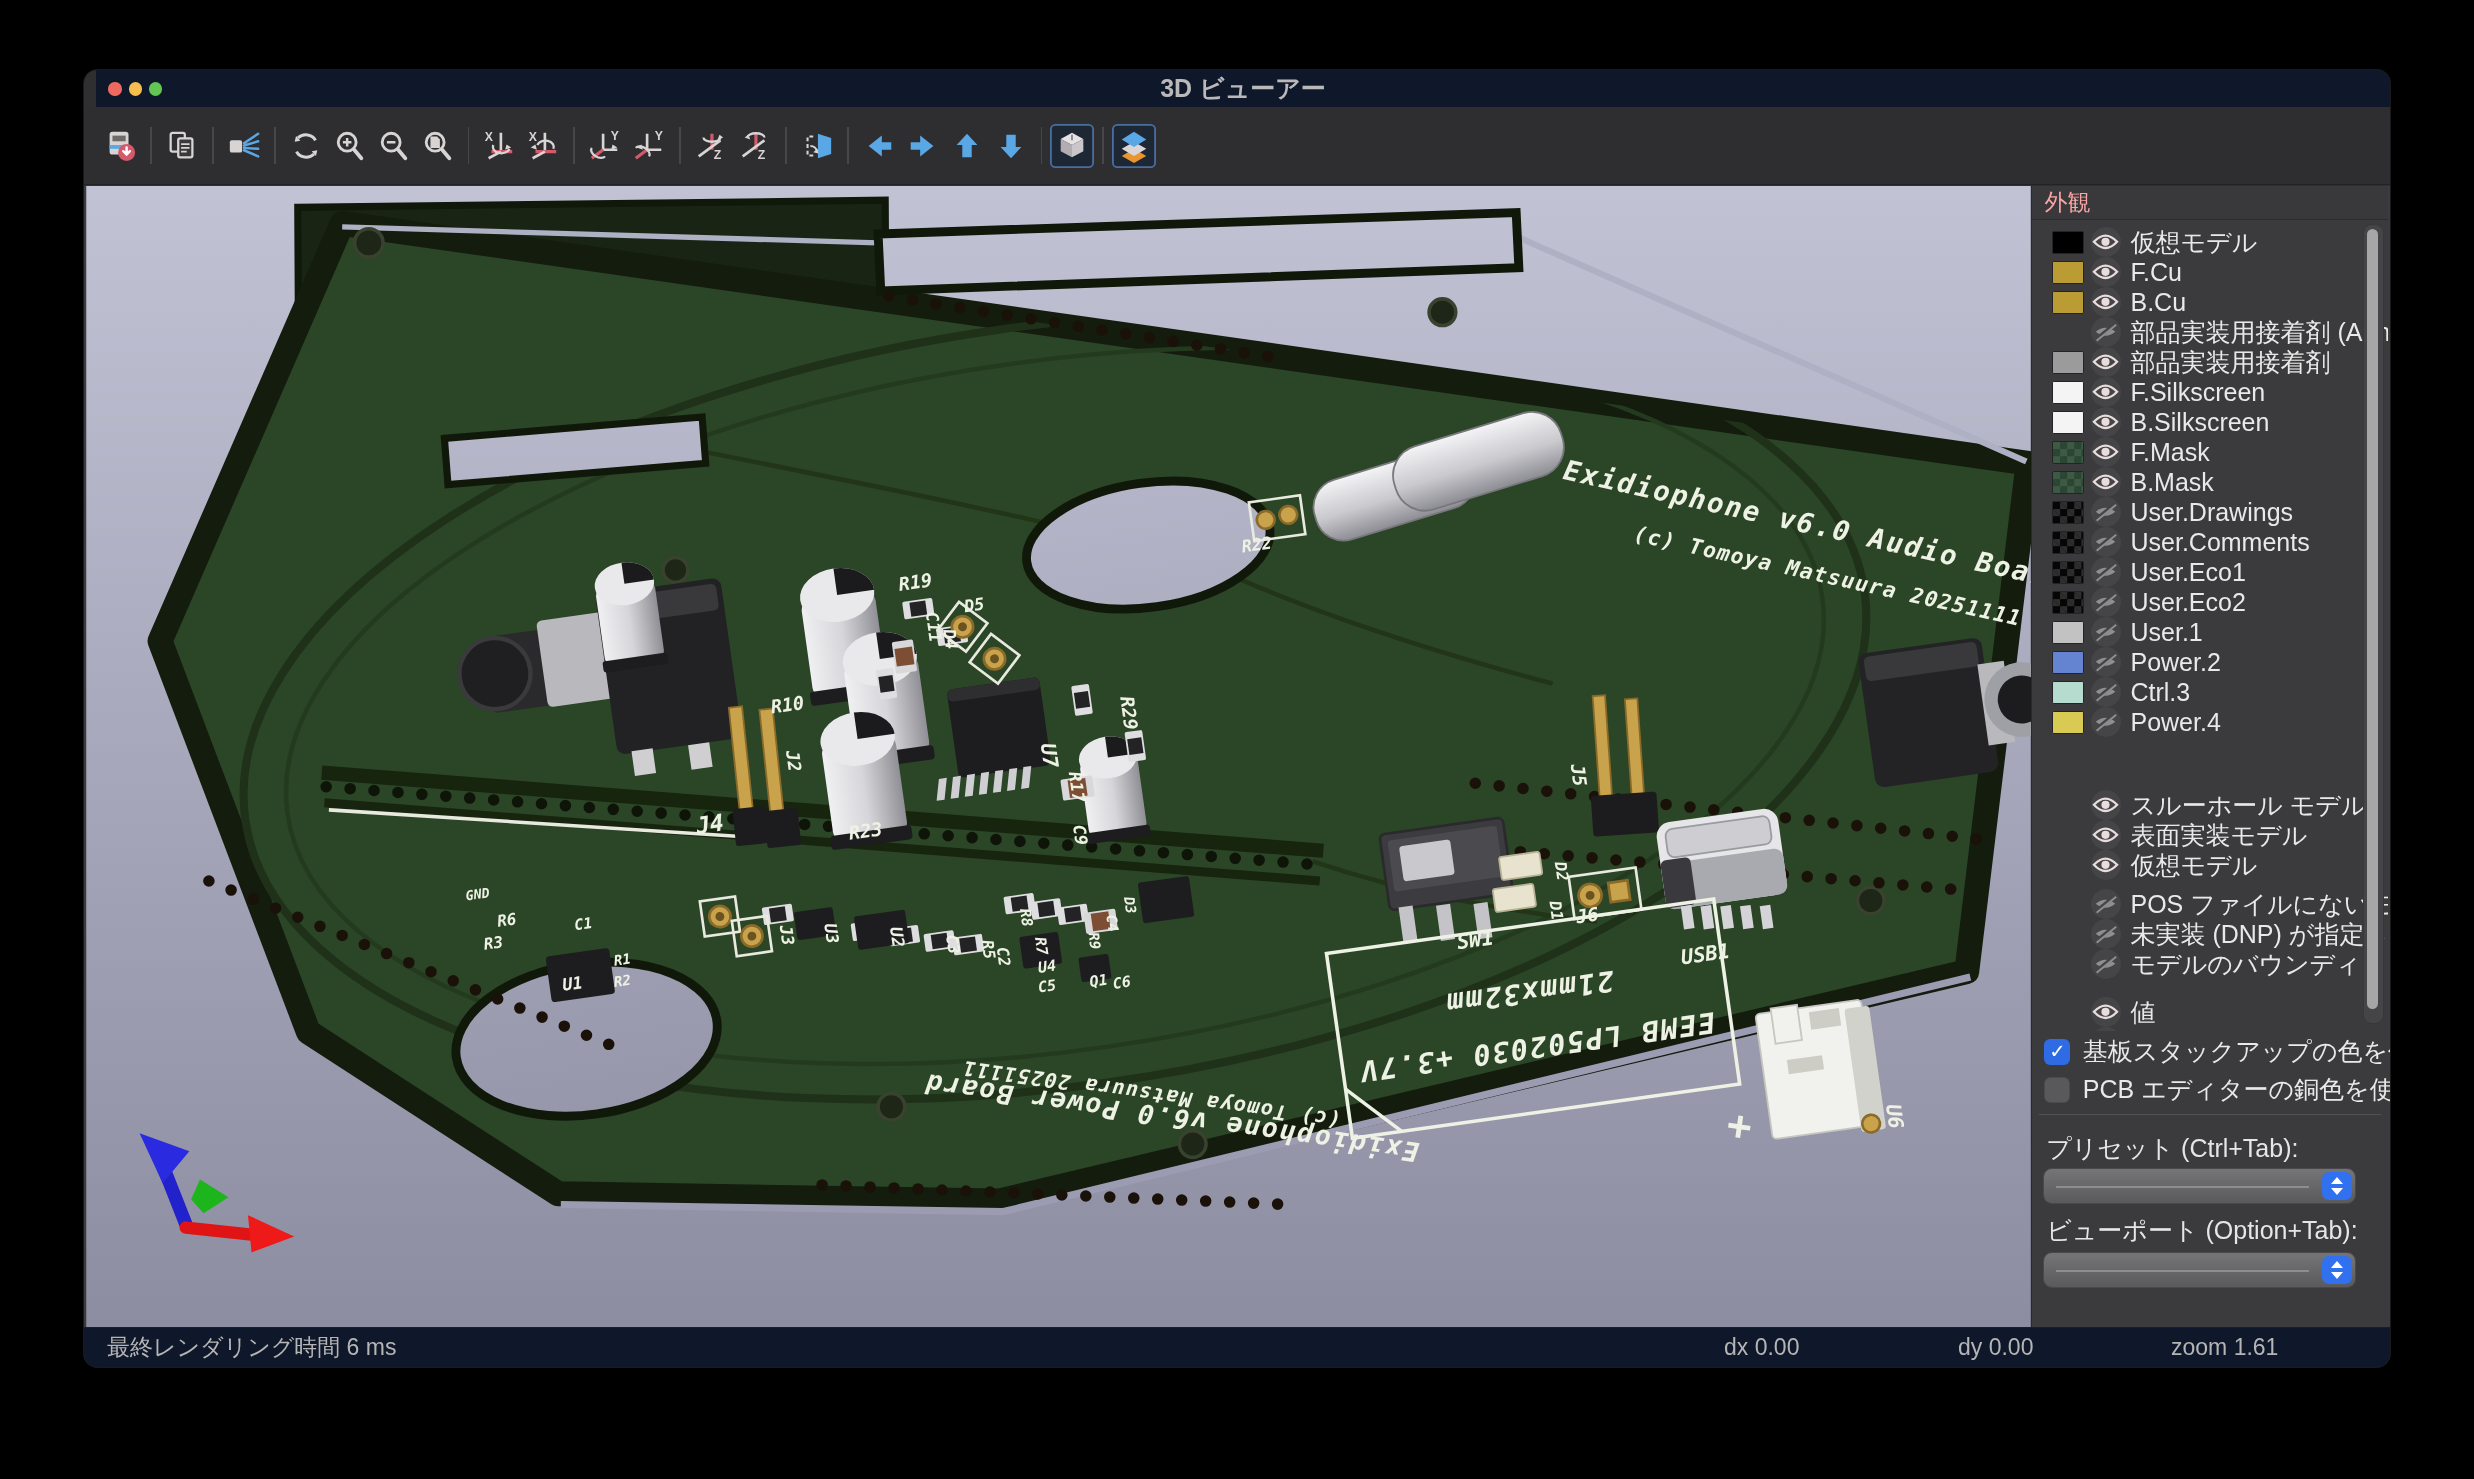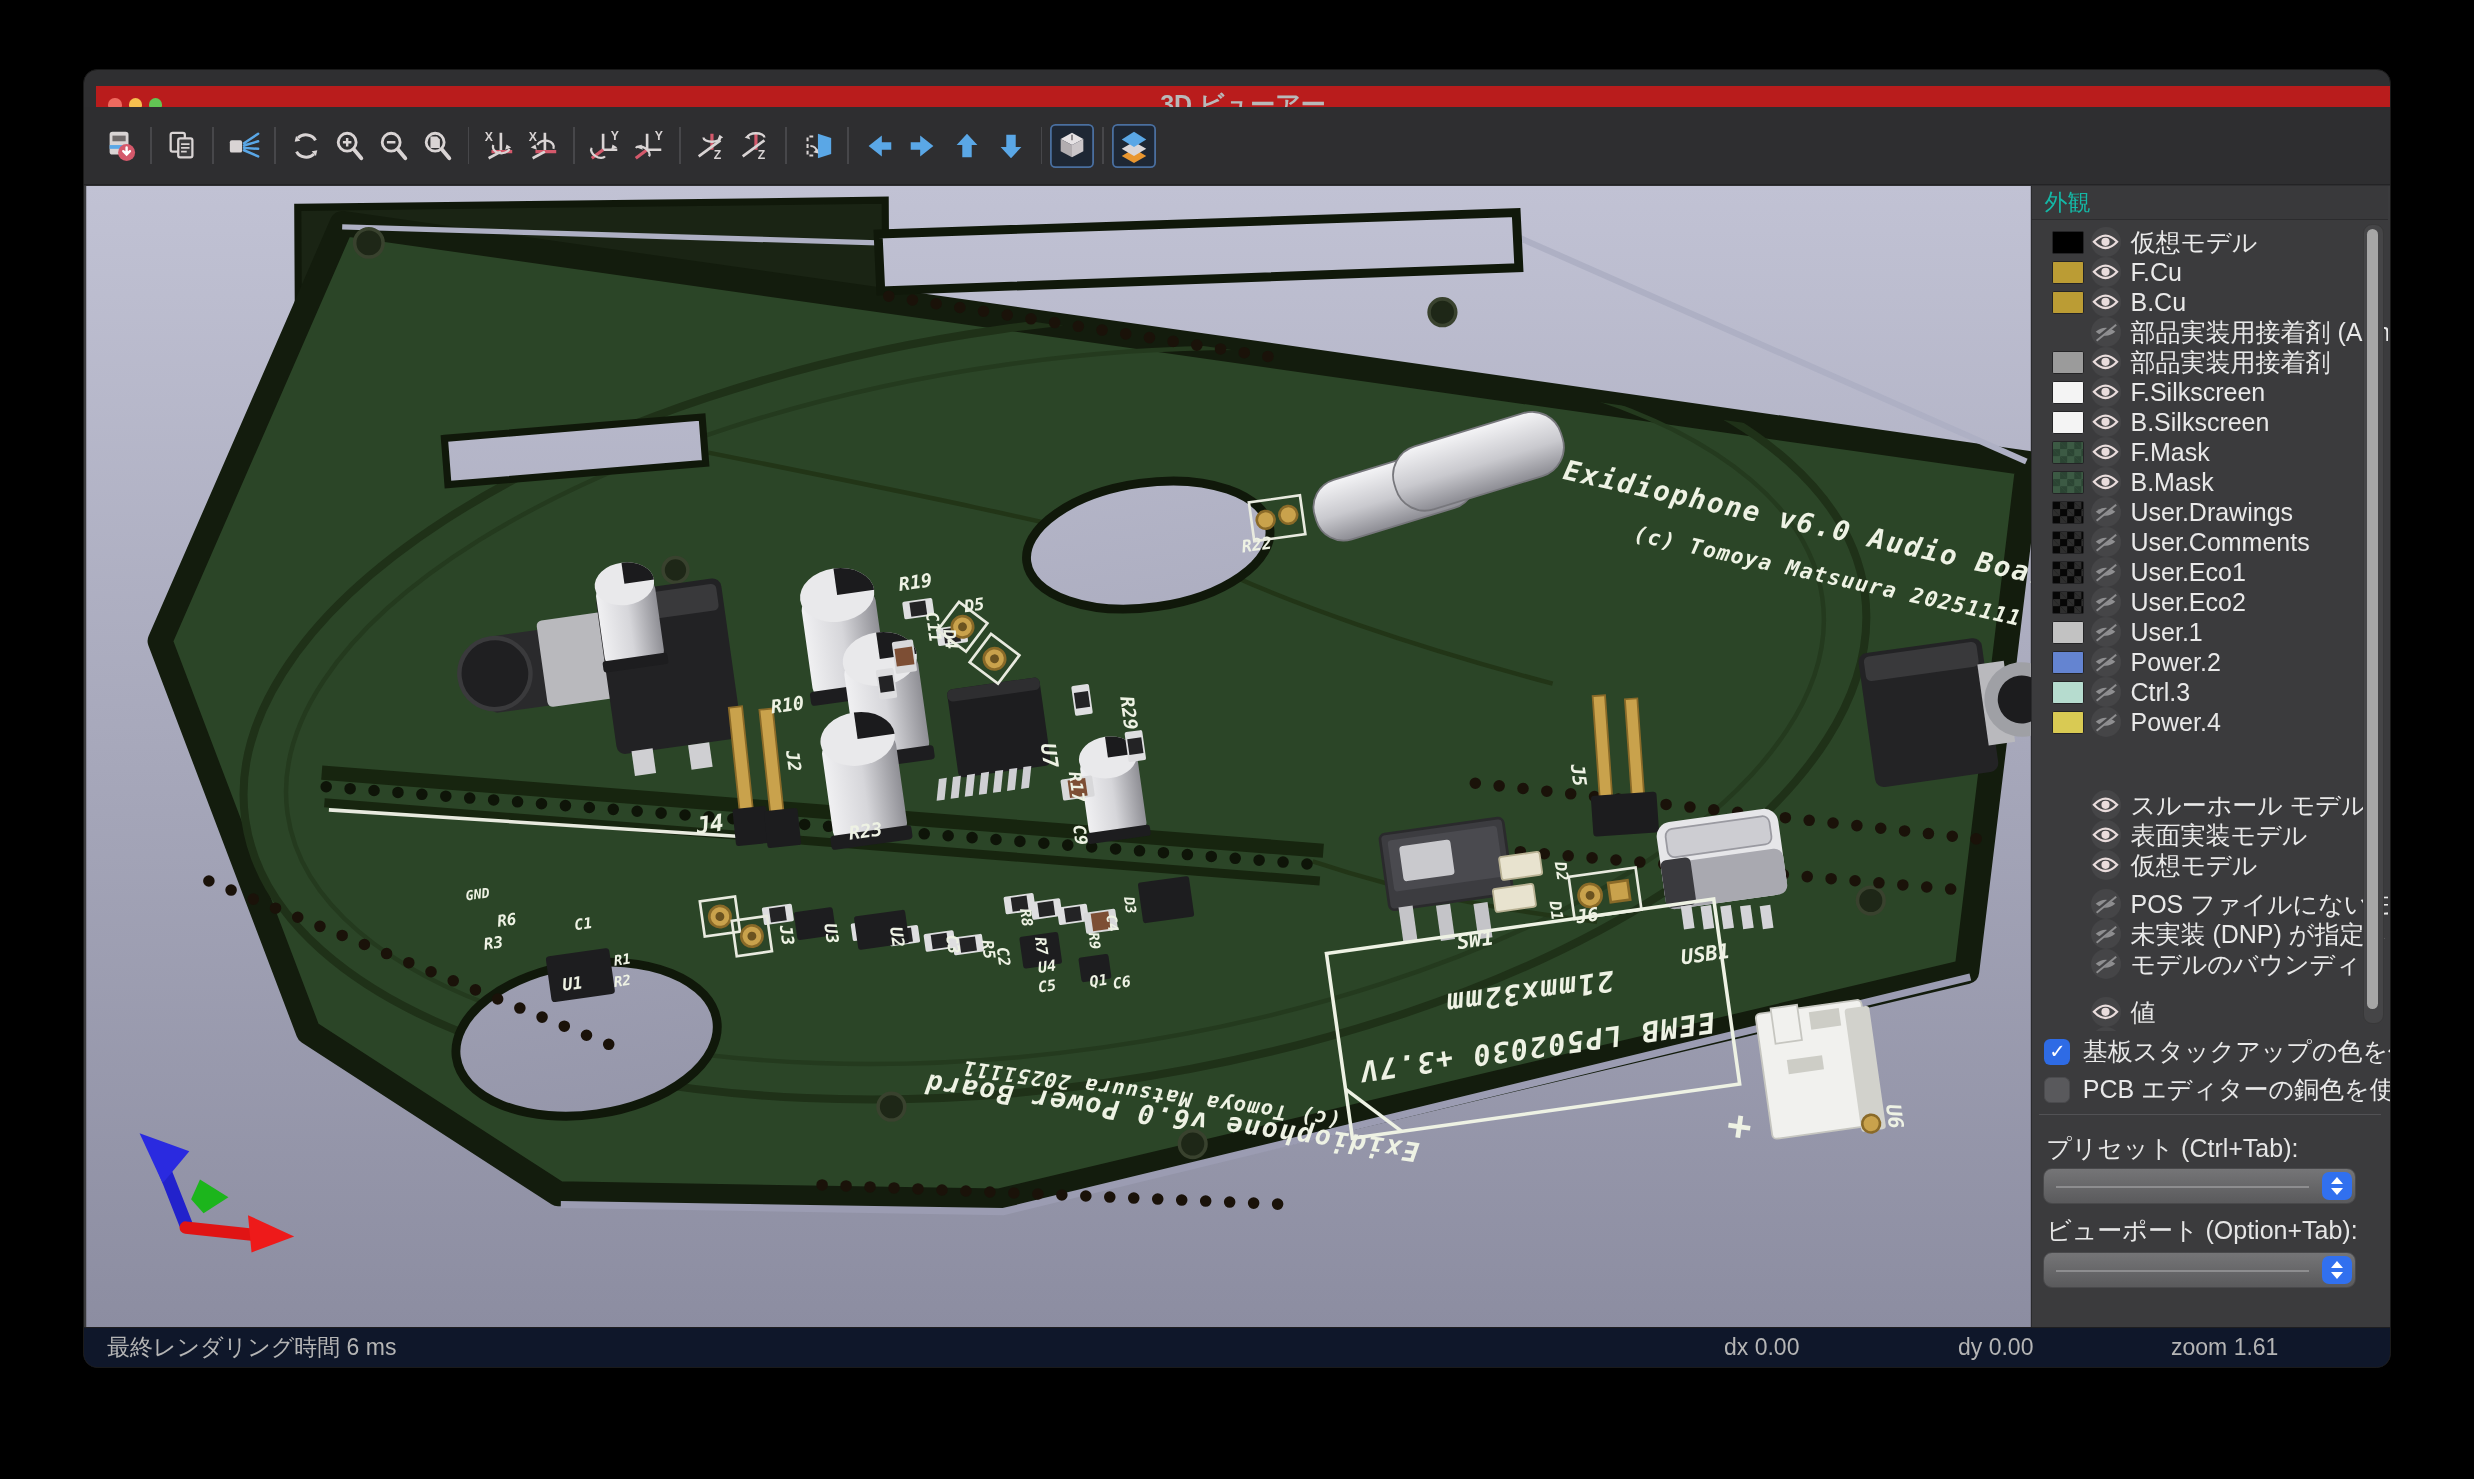--- a/index.html
+++ b/index.html
@@ -1,36 +1,36 @@
 <!DOCTYPE html>
 <html style="font-size:14.2px"><head>
 <meta charset="utf-8">
 <style>
   html,body{margin:0;padding:0;background:#000;width:2475px;height:1479px;overflow:hidden;
     font-family:"Liberation Sans","DejaVu Sans",sans-serif;-webkit-font-smoothing:antialiased;}
   #window{position:absolute;left:83px;top:69px;width:2306px;height:1297px;background:#2f2f31;
     border-radius:14.2px;overflow:hidden;box-shadow:0 36px 80px rgba(0,0,0,.6);border:0.9px solid #1a1a1a;}
   
-  #titlebar{position:absolute;left:0;top:16px;right:0;height:37px;background:#b91c1c;border-bottom:0.9px solid #2a2a2c;margin-left:12px;}
+  #titlebar{position:absolute;left:0;top:0;right:0;height:37px;background:#0f172a;border-bottom:0.9px solid #2a2a2c;margin-left:12px;}
   .tl{position:absolute;top:12.4px;width:13.3px;height:13.3px;border-radius:50%;}
   #title{position:absolute;left:0;right:0;top:0;height:37px;line-height:37px;text-align:center;
     color:#b9b9b9;font-size:25px;font-weight:bold;}
   
   #toolbar{position:absolute;left:0;top:37px;right:0;height:78px;background:#2e2e30;
     border-bottom:0.9px solid #232325;display:flex;align-items:center;padding-left:14.2px;box-sizing:border-box;}
   .tbtn{width:44px;height:44px;display:flex;align-items:center;justify-content:center;border-radius:5.3px;flex:0 0 auto;}
   .tbtn.active{background:#1e2734;box-shadow:inset 0 0 0 1.8px #4a6f9f;}
   .tsep{width:1.8px;height:37px;background:#47474a;margin:0 8px;flex:0 0 auto;}
   
   #main{position:absolute;left:0;top:116px;right:0;bottom:39px;background:#3b3b3d;}
   #viewport{position:absolute;left:1.8px;top:0;width:1945px;height:1142px;}
   
   #sidebar{position:absolute;left:1947px;top:0;width:357px;height:1142px;background:#3b3b3d;border-left:0.9px solid #2a2a2c;box-sizing:border-box;}
   #side-h{position:absolute;left:0;top:0;right:0;height:33px;line-height:33px;background:#39393b;
-    border-bottom:0.9px solid #2c2c2e;color:#14b8a6;font-size:23px;padding-left:12.4px;}
+    border-bottom:0.9px solid #2c2c2e;color:#fca5a5;font-size:23px;padding-left:12.4px;}
   #layer-list{position:absolute;left:0;top:34px;right:0;height:811px;overflow:hidden;}
   .lrow{height:30px;display:flex;align-items:center;padding-left:19.6px;padding-right:34px;overflow:hidden;}
   .sw{width:32px;height:23px;margin-right:7.1px;border:0.9px solid #242426;border-radius:1.8px;flex:0 0 auto;box-sizing:border-box;}
   .sw.hid{visibility:hidden;}
   .eye{width:30px;height:30px;border-radius:50%;background:#454547;display:flex;align-items:center;
     justify-content:center;margin-right:9.8px;flex:0 0 auto;}
   .llab{font-size:25px;color:#e9e9e9;white-space:nowrap;}
   .lspacer{width:100%;}
   #sscroll{position:absolute;right:4.4px;top:3.6px;width:18.7px;height:798px;background:#454547;border-radius:9px;border:0.9px solid #383839;}
   #sthumb{position:absolute;left:2.7px;top:4.4px;width:11.6px;height:780px;background:#a6a6a6;border-radius:6.2px;}

